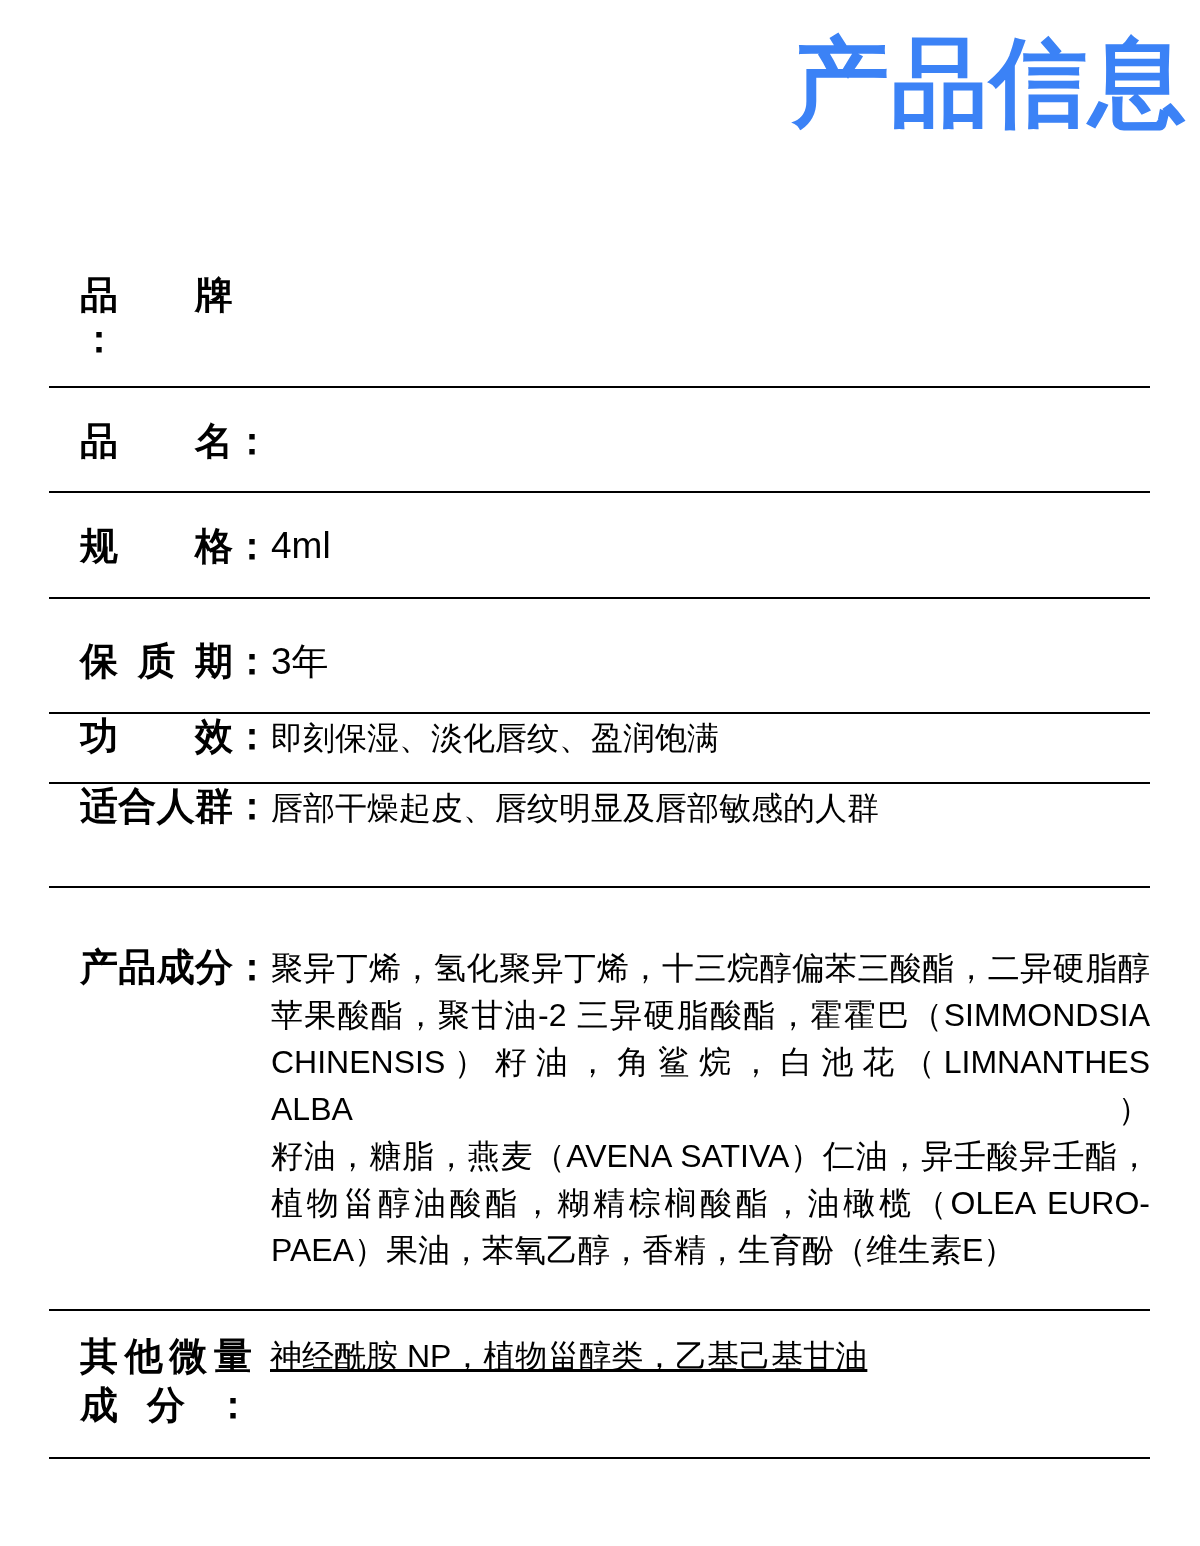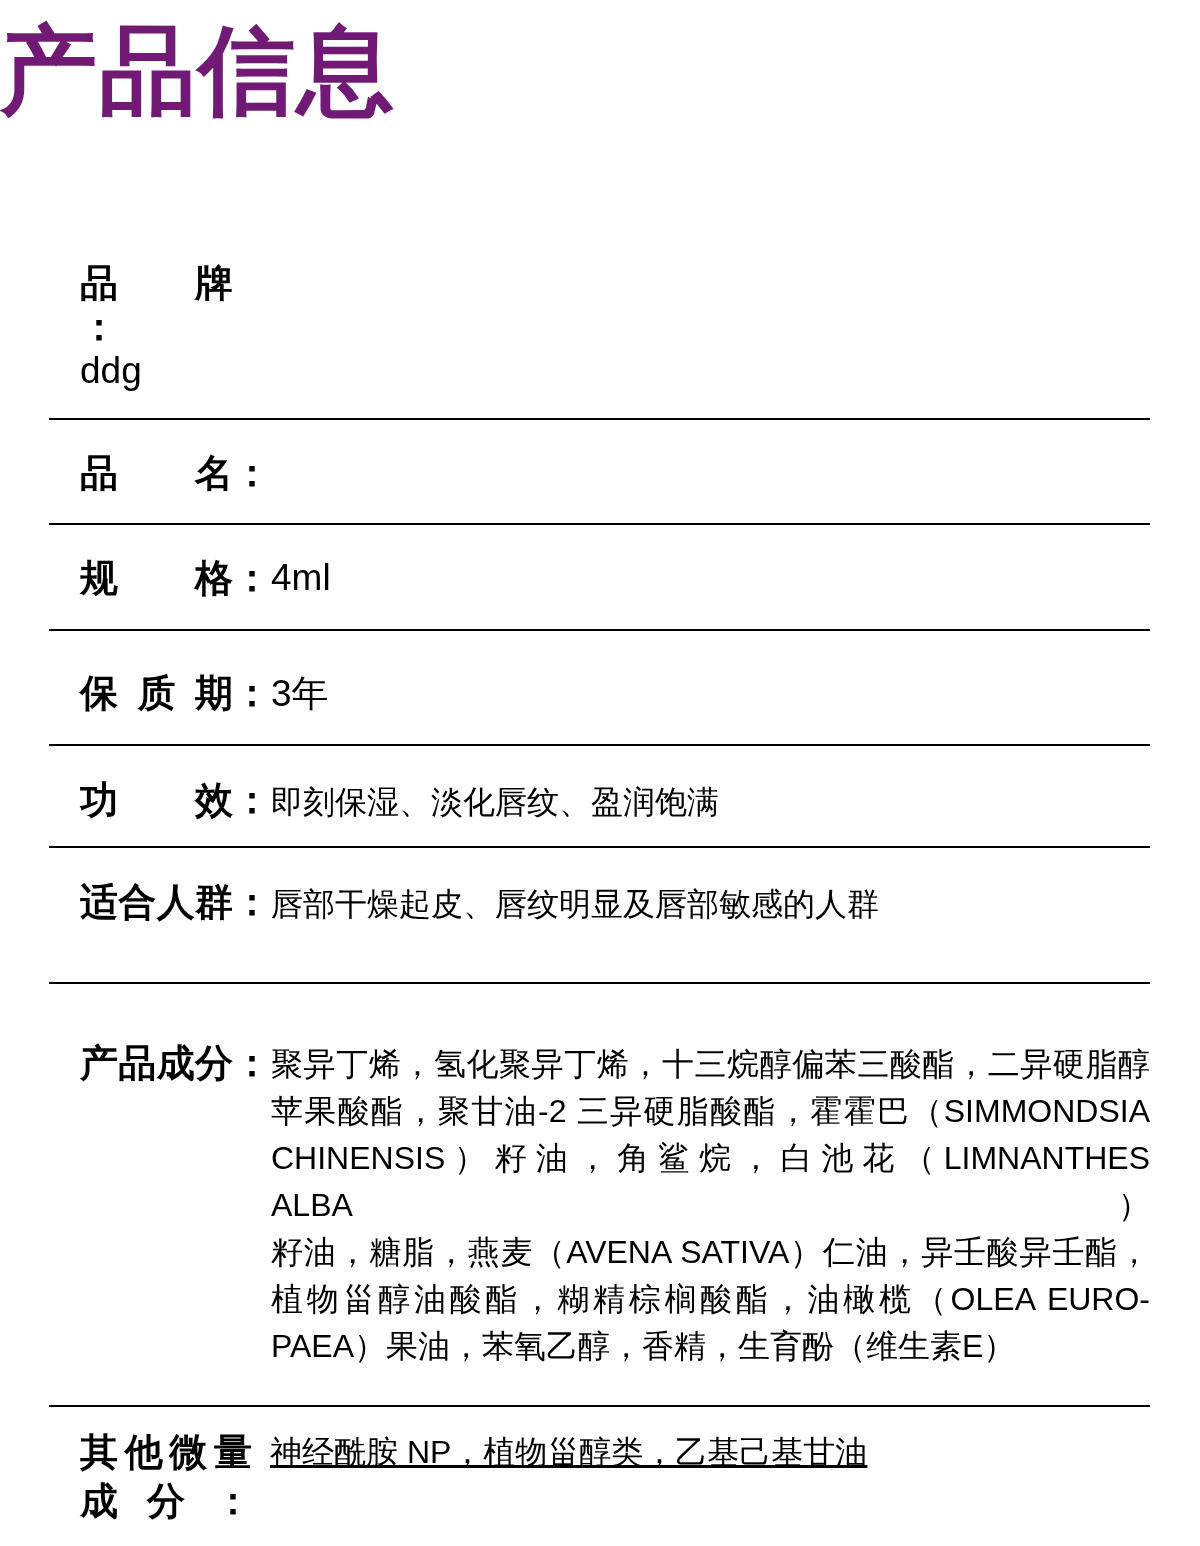--- a/index.html
+++ b/index.html
@@ -8,29 +8,29 @@
     background: #ffffff;
   }
   body {
     width: 1200px;
     height: 1546px;
     overflow: hidden;
     color: #000000;
     font-family: "Liberation Sans", sans-serif;
   }
   .page-title {
-    margin: 0;
+    margin: 12px;
     padding-top: 12px;
     height: 118px;
     line-height: 118px;
-    text-align: left;
+    text-align: right;
     font-size: 97px;
     font-weight: 600;
     letter-spacing: 2px;
-    color: #701a75;
+    color: #3b82f6;
   }
   .info-table {
     margin: 103px 50px 0 49px; 
   }
   .row {
     display: flex;
     align-items: baseline;
     border-bottom: 2px solid #000000;
     padding-left: 31px; 
   }
@@ -94,36 +94,35 @@
     font-size: 32px;
     font-weight: 400;
     line-height: 49px;
     text-decoration: underline;
   }
   
   .r-brand  { padding-top: 28px; padding-bottom: 25px; flex-direction: column; }
   .r-name   { padding-top: 31px; padding-bottom: 28px; }
   .r-spec   { padding-top: 31px; padding-bottom: 29px; align-items: center; }
   .r-shelf  { padding-top: 40px; padding-bottom: 28px; }
-  .r-effect { padding-top: 32px; padding-bottom: 22px; }
-  .r-users  { padding-top: 32px; padding-bottom: 56px; }
+  .r-effect { padding-bottom: 22px; }
+  .r-users  { padding-bottom: 56px; }
   .r-ingr   { padding-top: 57px; padding-bottom: 35px; }
   .r-trace  { padding-top: 21px; padding-bottom: 27px; }
 </style>
 </head>
 <body>
 
 <h1 class="page-title">产品信息</h1>
 
 <div class="info-table">
 
   <div class="row r-brand">
     <div class="lbl">品牌</div>
     <div class="colon">：</div>
-    <div class="val-lg">ddg</div>
   </div>
 
   <div class="row r-name">
     <div class="lbl">品名</div>
     <div class="colon">：</div>
   </div>
 
   <div class="row r-spec">
     <div class="lbl">规格</div>
     <div class="colon">：</div>

